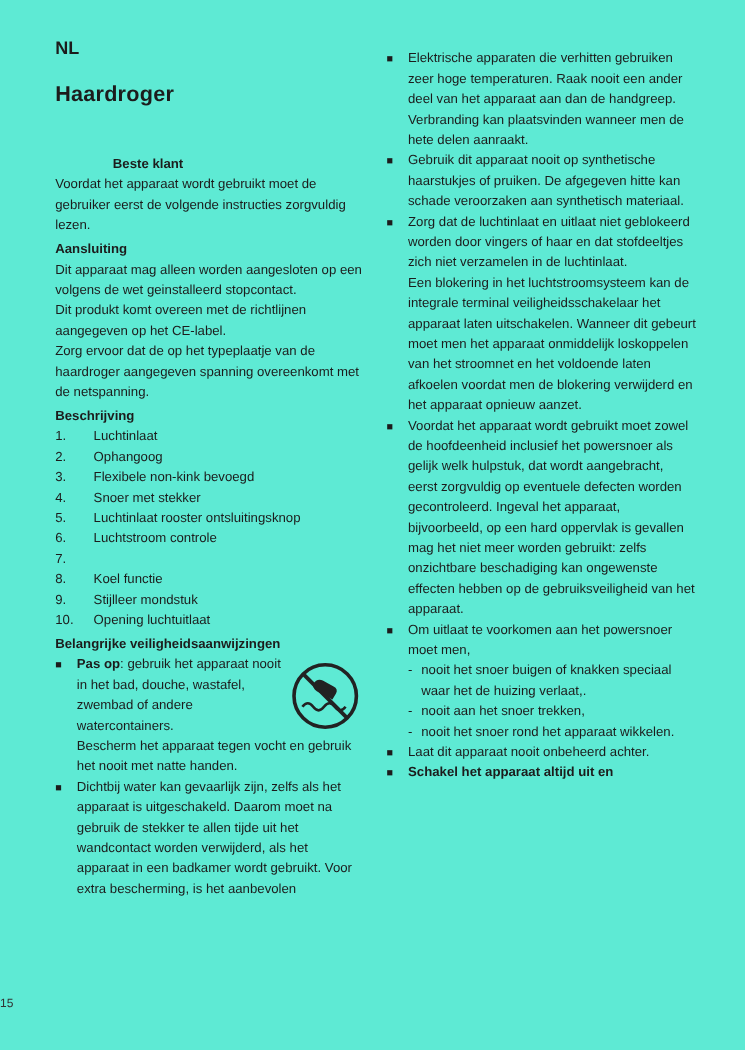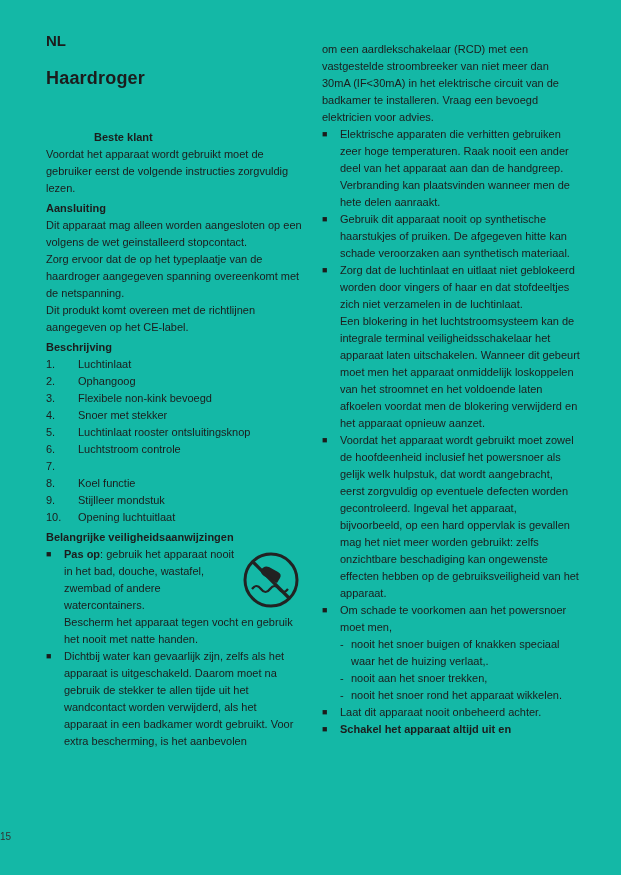--- a/index.html
+++ b/index.html
@@ -3,21 +3,21 @@
 <meta charset="utf-8">
 <style>
   * { margin:0; padding:0; box-sizing:border-box; }
   html, body { width:621px; height:875px; }
   body {
     background:#ffffff;
     font-family:"Liberation Sans","DejaVu Sans",sans-serif;
     color:#1c1c1c;
     -webkit-font-smoothing:antialiased;
   }
-  .page { position:relative; width:621px; height:875px; overflow:hidden; background:#14b8a6; }
+  .page { position:relative; width:621px; height:875px; overflow:hidden; background:#5eead4; }
 
   .col { position:absolute; font-size:11px; line-height:17px; }
   .col-left  { left:46px;  top:0;  width:256px; }
   .col-right { left:322px; top:41px; width:258px; }
 
   .lang  { margin-top:32px; font-size:15px; font-weight:bold; }
   .title { margin-top:21px; font-size:18px; font-weight:700; letter-spacing:0.2px; }
 
   .h { font-weight:bold; margin-top:3px; }
   .h-first { margin-top:42px;padding-left:48px; }
@@ -52,22 +52,22 @@
   <div class="col col-left">
 
     <div class="lang">NL</div>
     <div class="title">Haardroger</div>
 
     <div class="h h-first">Beste klant</div>
     <p>Voordat het apparaat wordt gebruikt moet de gebruiker eerst de volgende instructies zorgvuldig lezen.</p>
 
     <div class="h">Aansluiting</div>
     <p>Dit apparaat mag alleen worden aangesloten op een volgens de wet geinstalleerd stopcontact.</p>
+    <p>Dit produkt komt overeen met de richtlijnen aangegeven op het CE-label.</p>
     <p>Zorg ervoor dat de op het typeplaatje van de haardroger aangegeven spanning overeenkomt met de netspanning.</p>
-    <p>Dit produkt komt overeen met de richtlijnen aangegeven op het CE-label.</p>
 
     <div class="h">Beschrijving</div>
 
     <div class="num-row">
       <span class="num-col">1.</span>
       <span class="num-label">Luchtinlaat</span>
     </div>
     <div class="num-row">
       <span class="num-col">2.</span>
       <span class="num-label">Ophangoog</span>
@@ -125,21 +125,20 @@
     <div class="bullet">
       <span class="marker">■</span>
       <div class="bullet-body">
         <p>Dichtbij water kan gevaarlijk zijn, zelfs als het apparaat is uitgeschakeld. Daarom moet na gebruik de stekker te allen tijde uit het wandcontact worden verwijderd, als het apparaat in een badkamer wordt gebruikt. Voor extra bescherming, is het aanbevolen</p>
       </div>
     </div>
   </div>
 
   <div class="col col-right">
 
-    <p>om een aardlekschakelaar (RCD) met een vastgestelde stroombreeker van niet meer dan 30mA (IF&lt;30mA) in het elektrische circuit van de badkamer te installeren. Vraag een bevoegd elektricien voor advies.</p>
 
     <div class="bullet">
       <span class="marker">■</span>
       <div class="bullet-body">
         <p>Elektrische apparaten die verhitten gebruiken zeer hoge temperaturen. Raak nooit een ander deel van het apparaat aan dan de handgreep. Verbranding kan plaatsvinden wanneer men de hete delen aanraakt.</p>
       </div>
     </div>
 
     <div class="bullet">
       <span class="marker">■</span>
@@ -159,21 +158,21 @@
     <div class="bullet">
       <span class="marker">■</span>
       <div class="bullet-body">
         <p>Voordat het apparaat wordt gebruikt moet zowel de hoofdeenheid inclusief het powersnoer als gelijk welk hulpstuk, dat wordt aangebracht, eerst zorgvuldig op eventuele defecten worden gecontroleerd. Ingeval het apparaat, bijvoorbeeld, op een hard oppervlak is gevallen mag het niet meer worden gebruikt:  zelfs onzichtbare beschadiging kan ongewenste effecten hebben op de gebruiksveiligheid van het apparaat.</p>
       </div>
     </div>
 
     <div class="bullet">
       <span class="marker">■</span>
       <div class="bullet-body">
-        <p>Om schade te voorkomen aan het powersnoer moet men,</p>
+        <p>Om uitlaat te voorkomen aan het powersnoer moet men,</p>
         <div class="sub">
           <span class="dash">-</span>
           <span class="sub-text">nooit het snoer buigen of knakken speciaal waar het de huizing verlaat,.</span>
         </div>
         <div class="sub">
           <span class="dash">-</span>
           <span class="sub-text">nooit aan het snoer trekken,</span>
         </div>
         <div class="sub">
           <span class="dash">-</span>

